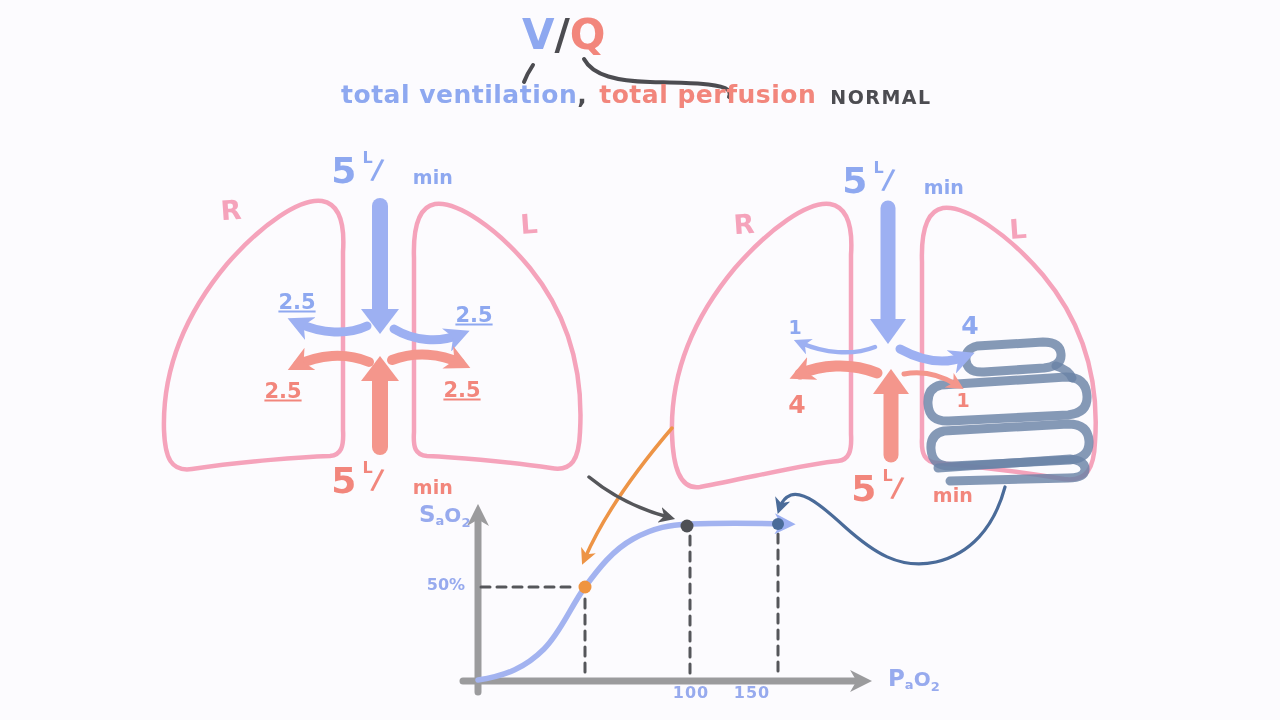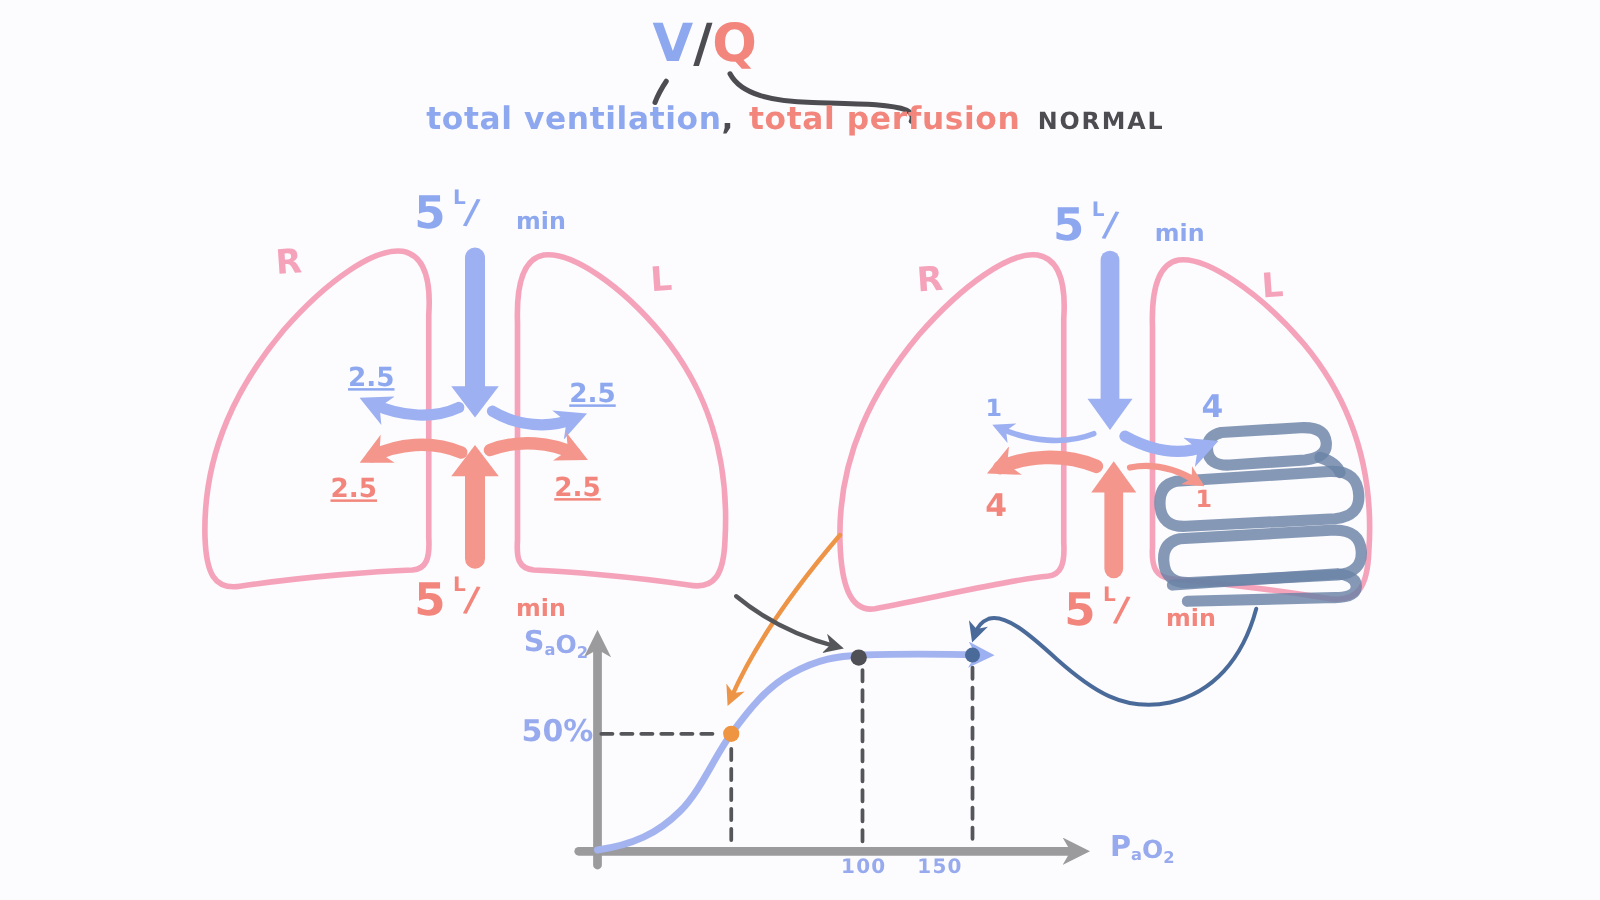--- a/index.html
+++ b/index.html
@@ -37,21 +37,21 @@
   .num26{font-size:25px;}
 
   
   .axlbl{display:flex;align-items:flex-start;}
   .ax-main{font-size:23px;}
   .ax-sub{font-size:13px;margin-top:11px;}
   .ax-main2{font-size:20px;margin-top:2px;}
   .ax-sub2{font-size:13px;margin-top:13px;}
 
   .tick{font-size:16px;letter-spacing:1px;}
-  .ytick{font-size:24px;text-align:center;}
+  .ytick{font-size:16px;text-align:center;}
 </style>
 </head>
 <body>
 
 <div id="stage">
 
   <svg width="1280" height="720" viewBox="0 0 1280 720">
     <defs>
       <marker id="mBlue" markerUnits="userSpaceOnUse" markerWidth="25" markerHeight="25" viewBox="0 0 12 12" refX="6.5" refY="6" orient="auto">
           <path d="M0,0 L12,6 L0,12 L3.5,6 Z" fill="#9db0f2"></path>

